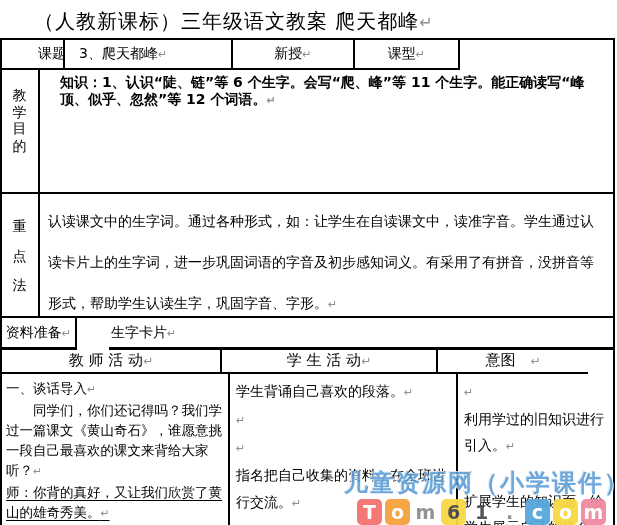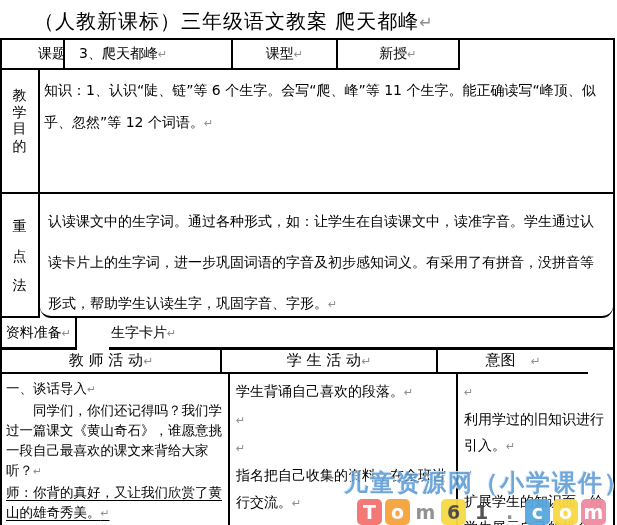--- a/index.html
+++ b/index.html
@@ -35,22 +35,22 @@
   .c-r1-0{width:63px;padding-left:36px;} .c-r1-1{width:168px;padding-left:14px;}
   .c-r1-2{width:105px;} .c-r1-3{width:122px;} .c-r1-4{width:153px;}
   
   .vcell{width:38px;display:flex;justify-content:center;}
   .vtext{
     writing-mode:vertical-lr;text-orientation:upright;
     font-size:14px;letter-spacing:17px;padding-top:7px;
   }
   .r3 .vtext{letter-spacing:30px;padding-top:13px;}
   .bigcell{width:573px;font-size:14px;}
-  .r2 .bigcell{padding:4px 8px 0 4px;line-height:32px;}
-  .r3 .bigcell{padding:7px 8px 0 8px;line-height:41px;border-radius:11px;}
+  .r2 .bigcell{padding:4px 8px 0 20px;line-height:17px;font-weight:bold;}
+  .r3 .bigcell{padding:7px 8px 0 8px;line-height:41px;}
   
   .r4 .cell{font-size:14px;line-height:28px;white-space:nowrap;}
   .c-r4-0{width:79px;} .c-r4-1{width:532px;padding-left:2px;}
   
   .r5 .cell{font-size:15px;line-height:21px;font-weight:normal;}
   .c-w1{width:220px;} .c-w2{width:216px;} .c-w3{width:150px;}
   
   .col-t{width:228px;padding:4px 2px 0 4px;font-size:13.5px;line-height:20px;}
   .col-s{width:228px;padding:4px 2px 0 6px;font-size:14px;line-height:27px;}
   .col-i{width:155px;padding:4px 2px 0 6px;font-size:14px;line-height:26px;}
@@ -75,22 +75,22 @@
 </head>
 <body>
 
 <div class="title">（人教新课标）三年级语文教案 爬天都峰<span class="mark">↵</span></div>
 
 <div class="tbl">
 
   <div class="row r1">
     <div class="cell c-r1-0 center">课题<span class="mark">↵</span></div>
     <div class="cell c-r1-1">3、爬天都峰<span class="mark">↵</span></div>
+    <div class="cell c-r1-3 center">新授<span class="mark">↵</span></div>
     <div class="cell c-r1-2 center">课型<span class="mark">↵</span></div>
-    <div class="cell c-r1-3 center">新授<span class="mark">↵</span></div>
   </div>
 
   <div class="row r2">
     <div class="cell vcell">
       <span class="vtext">教学目的</span>
     </div>
     <div class="cell bigcell last">
       <div>知识：1、认识“陡、链”等 6 个生字。会写“爬、峰”等 11 个生字。能正确读写“峰顶、似乎、忽然”等 12 个词语。<span class="mark">↵</span></div>
     </div>
   </div>

